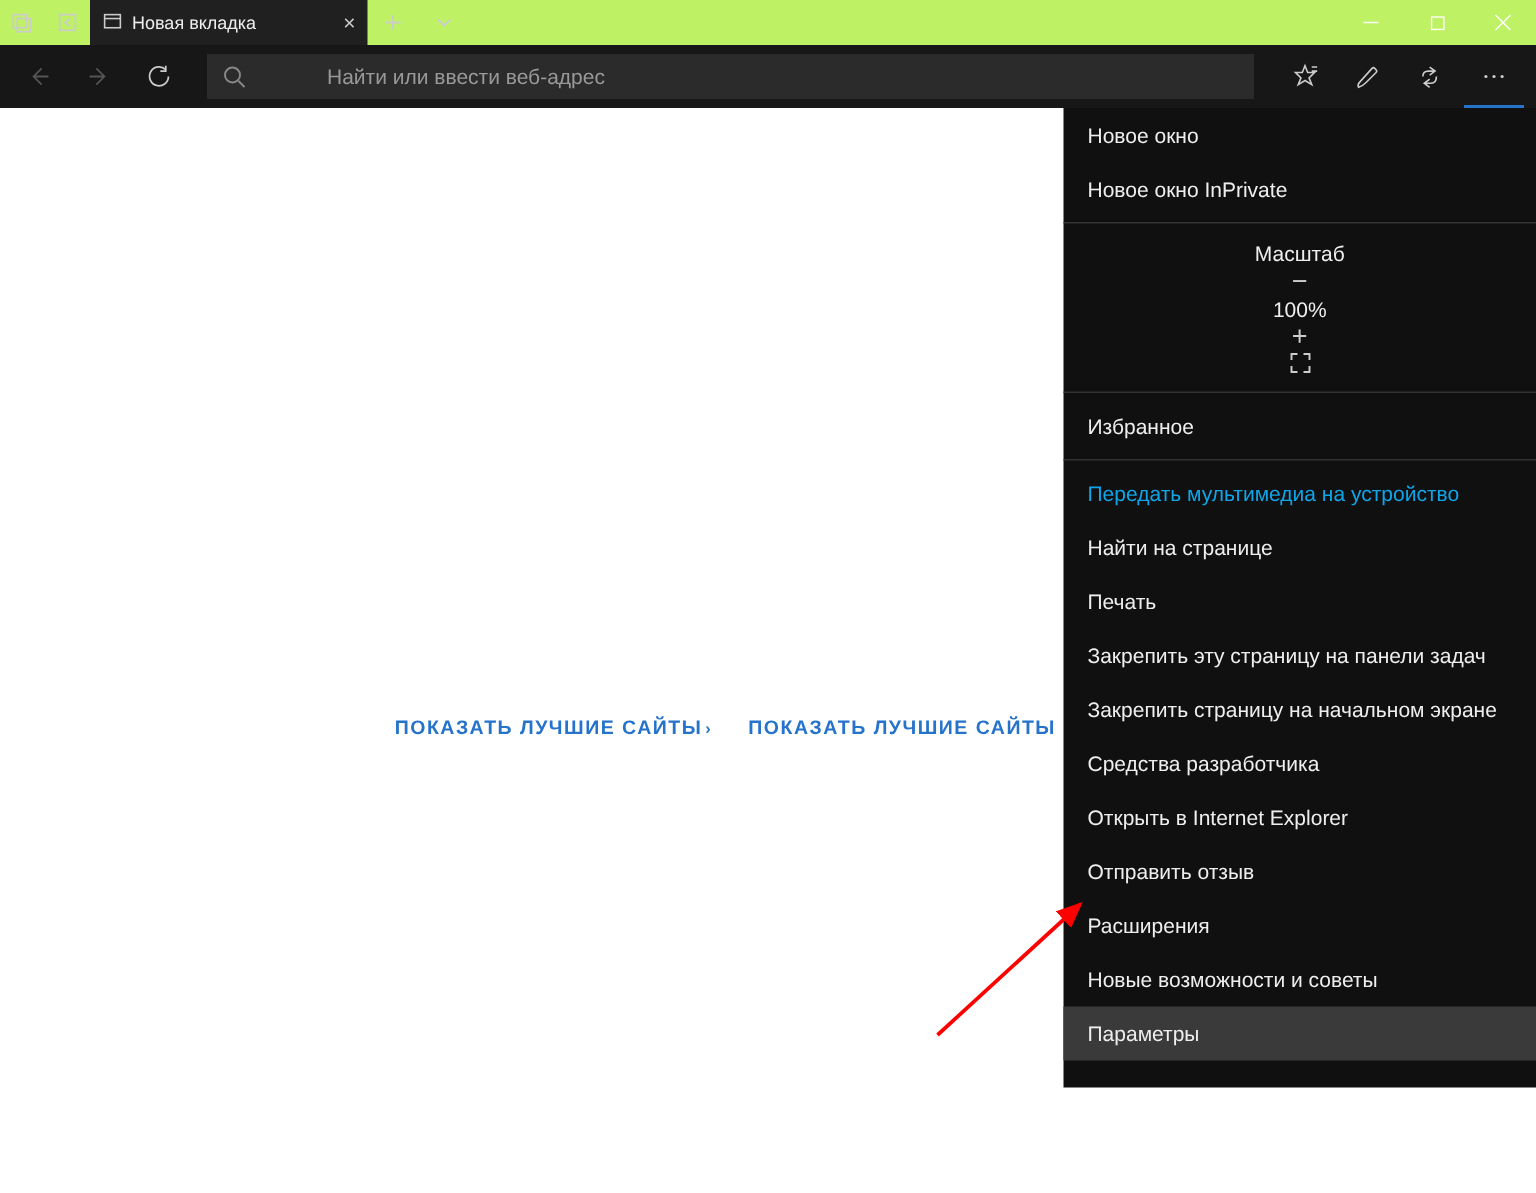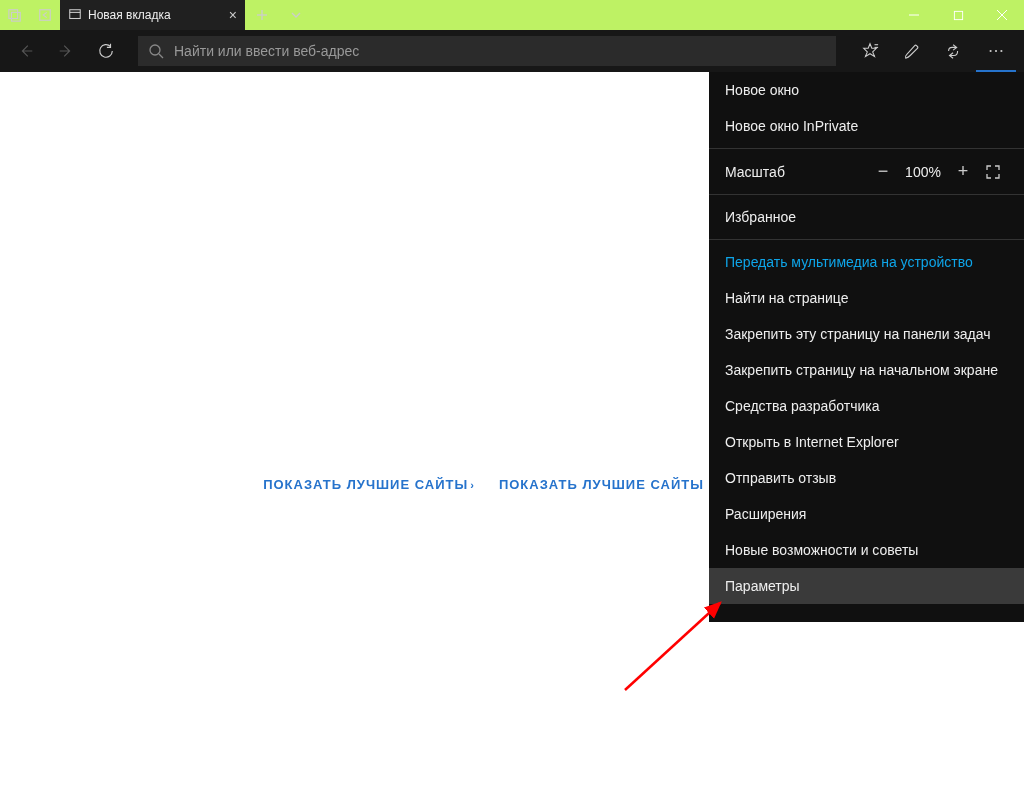--- a/index.html
+++ b/index.html
@@ -13,37 +13,37 @@
 .new-tab, .tab-dropdown { width: 34px; display: flex; align-items: center; justify-content: center; color: #ccc; }
 .titlebar-spacer { flex: 1; }
 .window-controls { display: flex; }
 .win-ctrl { width: 44px; display: flex; align-items: center; justify-content: center; color: #fff; }
 
 .toolbar { height: 42px; background: #171717; display: flex; align-items: center; padding: 0 8px; gap: 4px; }
 .nav-btn { width: 36px; height: 36px; display: flex; align-items: center; justify-content: center; color: #ccc; }
 .nav-btn.disabled { color: #555; }
 .address-bar { flex: 1; height: 30px; background: #2b2b2b; display: flex; align-items: center; padding: 0 10px; gap: 10px; margin: 0 10px; }
 .address-bar .search-icon { color: #888; }
-.address-placeholder { color: #999; font-size: 14px; }
+.address-placeholder { color: #999; font-size: 14px; margin-left: 44px; }
 .toolbar-right { display: flex; gap: 2px; }
 .tool-btn { width: 40px; height: 36px; display: flex; align-items: center; justify-content: center; color: #ccc; }
 .tool-btn.active { position: relative; }
 .active-underline { position:absolute; bottom:-4px; right:0; width:40px; height:3px; background:#2673cc; }
 
 .content { position: relative; height: calc(795px - 72px); background: #fff; }
 .content-links { position: absolute; top: 405px; left: 0; right: 0; display: flex; justify-content: center; gap: 24px; }
 .content-link { color: #2673cc; font-size: 13px; letter-spacing: 1px; font-weight: 600; white-space: nowrap; text-align: center; }
 .content-link .chev { font-size: 11px; margin-left: 2px; }
 
 .dropdown { position: absolute; top: 72px; right: 0; width: 315px; background: #101010; color: #eee; font-size: 14px; padding-bottom: 18px; }
 .dd-item { padding: 10px 16px; display: flex; align-items: center; cursor: default; }
 .dd-item.disabled { color: #0ea5e9; }
 .dd-item.highlight { background: #3a3a3a; }
 .dd-sep { height: 1px; background: #333; margin: 4px 0; }
-.zoom-row { padding: 8px 16px; display: flex; align-items: center; }
+.zoom-row { padding: 8px 16px; display: flex; align-items: center; flex-direction: column; }
 .zoom-label { flex: 1; }
 .zoom-ctrl { width: 30px; display:flex; align-items:center; justify-content:center; color:#ccc; font-size:18px; }
 .zoom-val { width: 50px; text-align: center; }
 
 .arrow { position: absolute; pointer-events: none; }
 
 svg { display: block; }
 </style>
 </head>
 <body>
@@ -180,20 +180,21 @@
       <svg width="14" height="14" viewBox="0 0 14 14" stroke="#ccc" fill="none" stroke-width="1.3">
           <path d="M1 5 V1 H5 M9 1 H13 V5 M13 9 V13 H9 M5 13 H1 V9"></path>
         </svg>
     </span>
   </div>
   <div class="dd-sep"></div>
   <div class="dd-item">Избранное</div>
   <div class="dd-sep"></div>
   <div class="dd-item disabled">Передать мультимедиа на устройство</div>
   <div class="dd-item">Найти на странице</div>
+  <div class="dd-item">Печать</div>
   <div class="dd-item">Закрепить эту страницу на панели задач</div>
   <div class="dd-item">Закрепить страницу на начальном экране</div>
   <div class="dd-item">Средства разработчика</div>
   <div class="dd-item">Открыть в Internet Explorer</div>
   <div class="dd-item">Отправить отзыв</div>
   <div class="dd-item">Расширения</div>
   <div class="dd-item">Новые возможности и советы</div>
   <div class="dd-item highlight">Параметры</div>
 </div>
 

